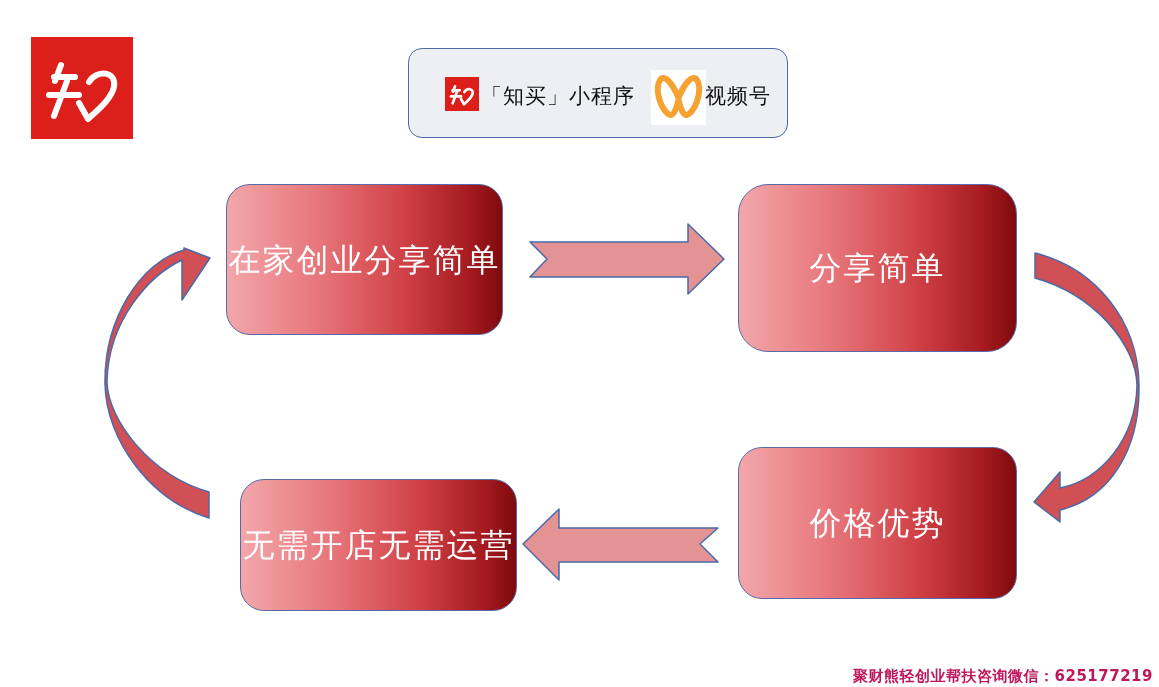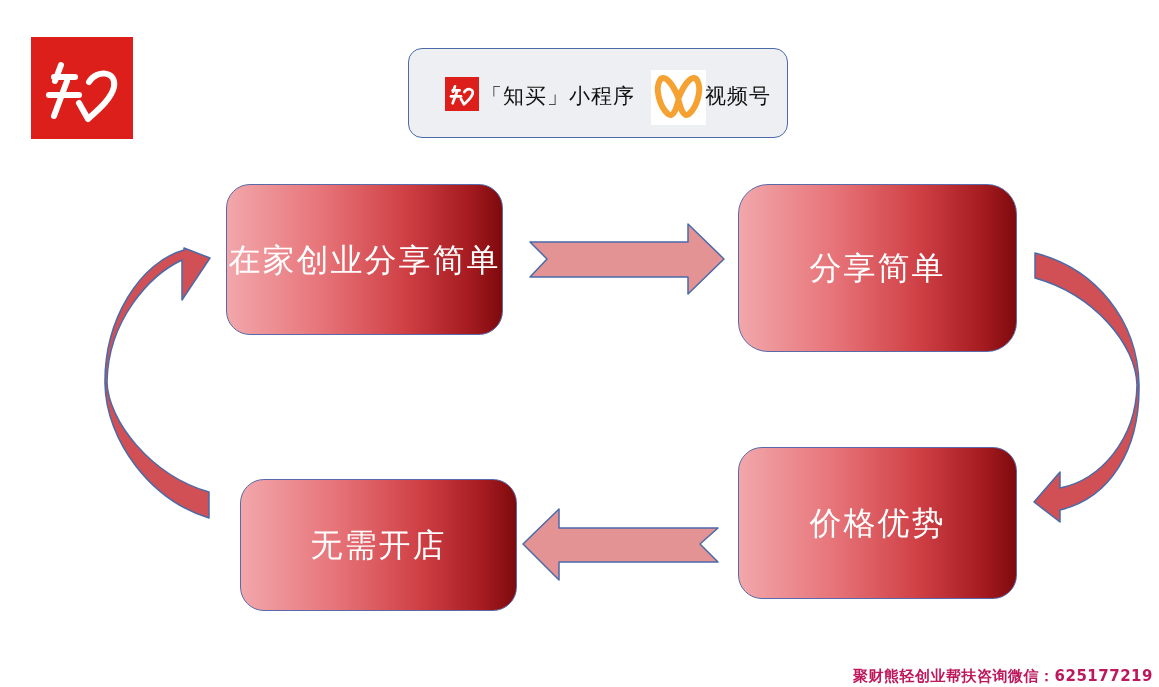--- a/index.html
+++ b/index.html
@@ -115,15 +115,16 @@
   <div class="line">分享简单</div>
 </div>
 <div class="step-box" id="box2">
   <div class="line">分享简单</div>
 </div>
 <div class="step-box" id="box4">
   <div class="line">价格优势</div>
 </div>
 <div class="step-box" id="box3">
   <div class="line">无需开店</div>
+  <div class="line">无需运营</div>
 </div>
 
 <div class="footer">聚财熊轻创业帮扶咨询微信：625177219</div>
 
 </body></html>

